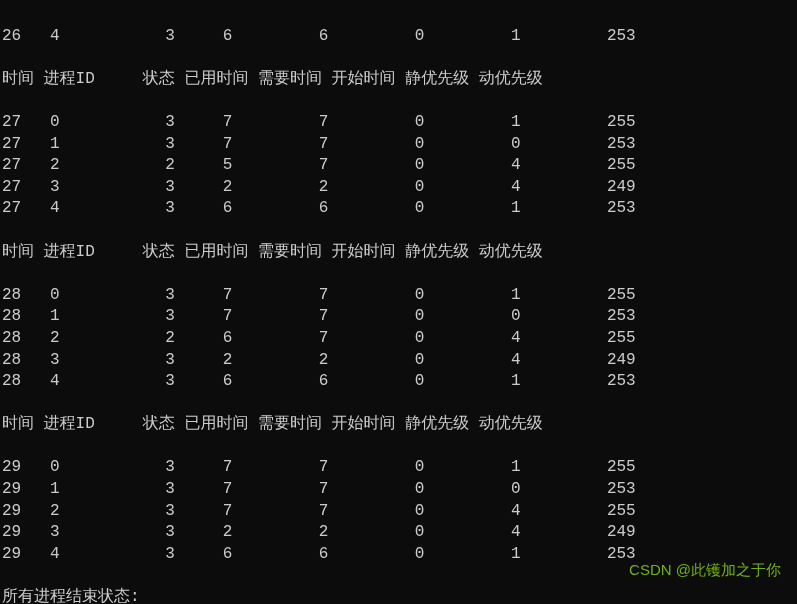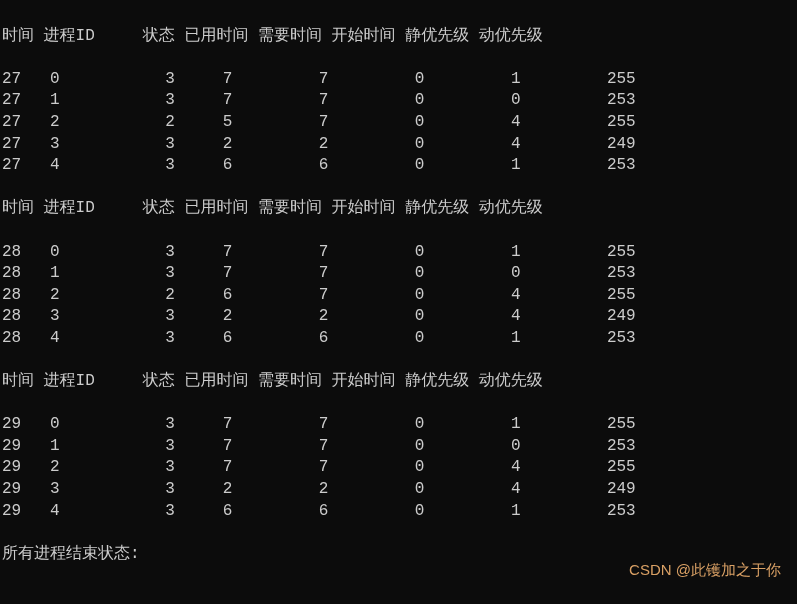--- a/index.html
+++ b/index.html
@@ -19,30 +19,31 @@
     padding: 4px 0 0 2px;
     white-space: pre;
   }
   .line {
     white-space: pre;
   }
   .watermark {
     position: absolute;
     right: 16px;
     bottom: 24px;
-    color: #fdba74;
+    color: #84cc16;
     font-size: 15px;
     font-family: "Microsoft YaHei", sans-serif;
     opacity: 0.85;
   }
 </style>
 </head>
 <body>
 
 <div class="terminal">
+<div class="line">26   4           3     6         6         0         1         253</div>
 <div class="line">时间 进程ID     状态 已用时间 需要时间 开始时间 静优先级 动优先级</div>
 <div><div class="line">27   0           3     7         7         0         1         255</div><div class="line">27   1           3     7         7         0         0         253</div><div class="line">27   2           2     5         7         0         4         255</div><div class="line">27   3           3     2         2         0         4         249</div><div class="line">27   4           3     6         6         0         1         253</div></div>
 <div class="line">时间 进程ID     状态 已用时间 需要时间 开始时间 静优先级 动优先级</div>
 <div><div class="line">28   0           3     7         7         0         1         255</div><div class="line">28   1           3     7         7         0         0         253</div><div class="line">28   2           2     6         7         0         4         255</div><div class="line">28   3           3     2         2         0         4         249</div><div class="line">28   4           3     6         6         0         1         253</div></div>
 <div class="line">时间 进程ID     状态 已用时间 需要时间 开始时间 静优先级 动优先级</div>
 <div><div class="line">29   0           3     7         7         0         1         255</div><div class="line">29   1           3     7         7         0         0         253</div><div class="line">29   2           3     7         7         0         4         255</div><div class="line">29   3           3     2         2         0         4         249</div><div class="line">29   4           3     6         6         0         1         253</div></div>
 <div class="line">所有进程结束状态:</div>
 
 
 

